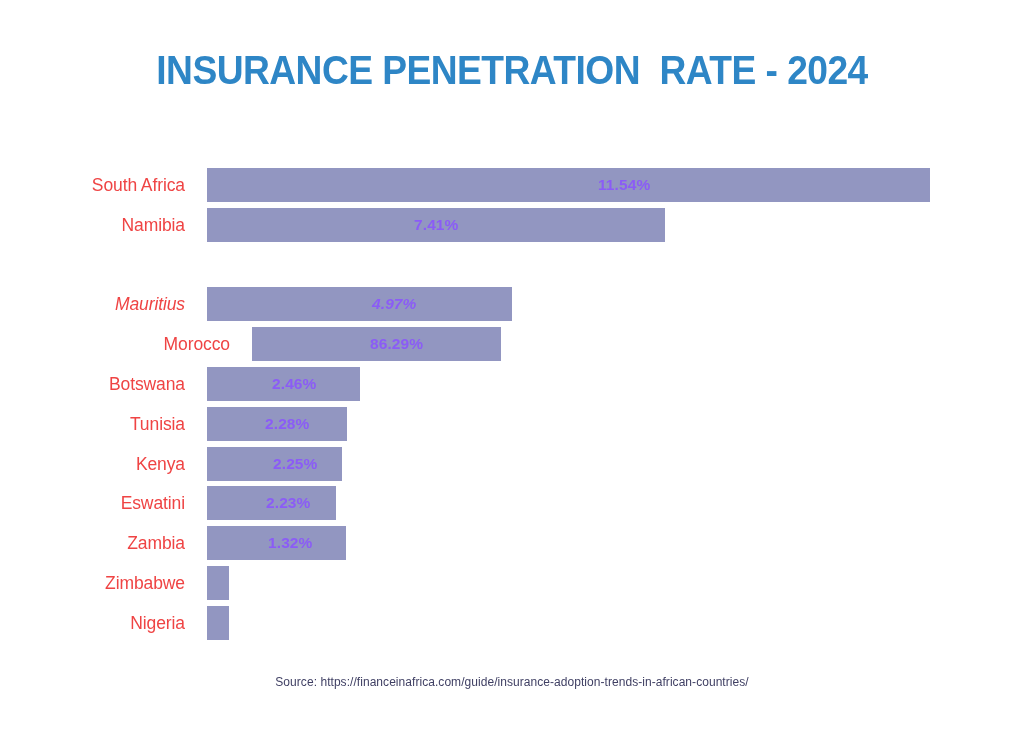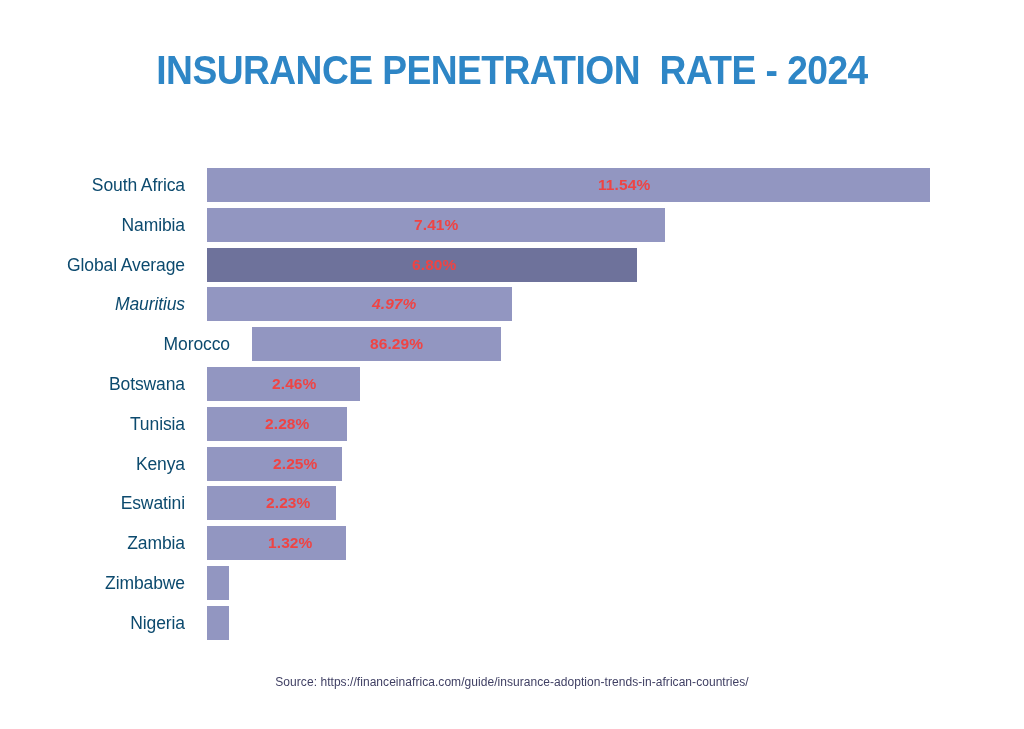--- a/index.html
+++ b/index.html
@@ -58,21 +58,21 @@
   .cat-label {
     position: absolute;
     left: 0;
     top: 0;
     width: 185px;
     height: 34px;
     line-height: 34px;
     text-align: right;
     font-size: 17.5px;
     font-weight: normal;
-    color: #0c4a6e;
+    color: #ef4444;
     letter-spacing: -0.1px;
     white-space: nowrap;
   }
 
   .bar {
     position: absolute;
     left: 207px;
     top: 0;
     height: 34px;
     background: #9296c1;
@@ -82,21 +82,21 @@
     background: #6e729b;
   }
 
   .bar-value {
     position: absolute;
     top: 0;
     height: 34px;
     line-height: 34px;
     font-size: 15.5px;
     font-weight: bold;
-    color: #ef4444;
+    color: #8b5cf6;
     letter-spacing: 0.1px;
     white-space: nowrap;
   }
 
   
   .source-note {
     position: absolute;
     left: 0;
     right: 0;
     top: 675px;
@@ -117,25 +117,20 @@
   <div class="plot" id="plot-area">
       <div class="row" style="top: 0px;">
         <div class="cat-label">South Africa</div>
         <div class="bar" style="width: 723px;"></div>
         <div class="bar-value" style="left: 598px;">11.54%</div>
       </div>
       <div class="row" style="top: 39.8px;">
         <div class="cat-label">Namibia</div>
         <div class="bar" style="width: 458px;"></div>
         <div class="bar-value" style="left: 414px; text-align: center;">7.41%</div>
-      </div>
-      <div class="row" style="top: 79.6px;">
-        <div class="cat-label">Global Average</div>
-        <div class="bar highlight" style="width: 430px;"></div>
-        <div class="bar-value" style="left: 412px;">6.80%</div>
       </div>
       <div class="row" style="top: 119.4px; font-style: italic;">
         <div class="cat-label">Mauritius</div>
         <div class="bar" style="width: 305px;"></div>
         <div class="bar-value" style="left: 372px;">4.97%</div>
       </div>
       <div class="row" style="top: 159.2px; margin-left: 45px;">
         <div class="cat-label">Morocco</div>
         <div class="bar" style="width: 249px;"></div>
         <div class="bar-value" style="left: 325px;">86.29%</div>

